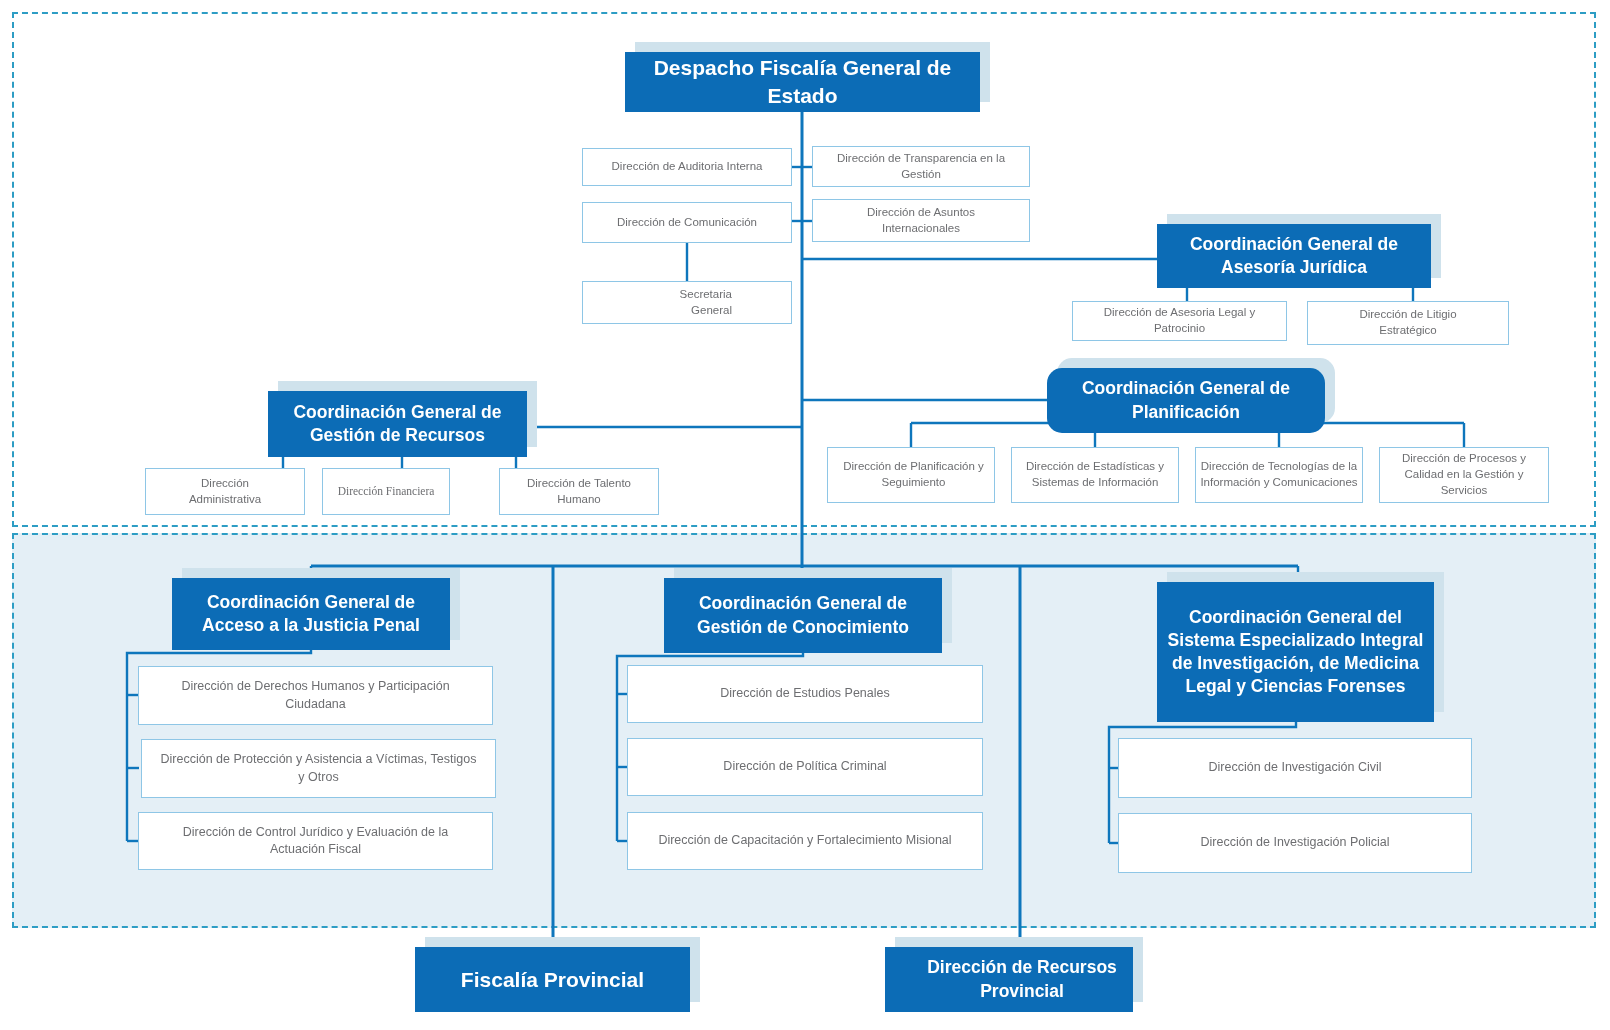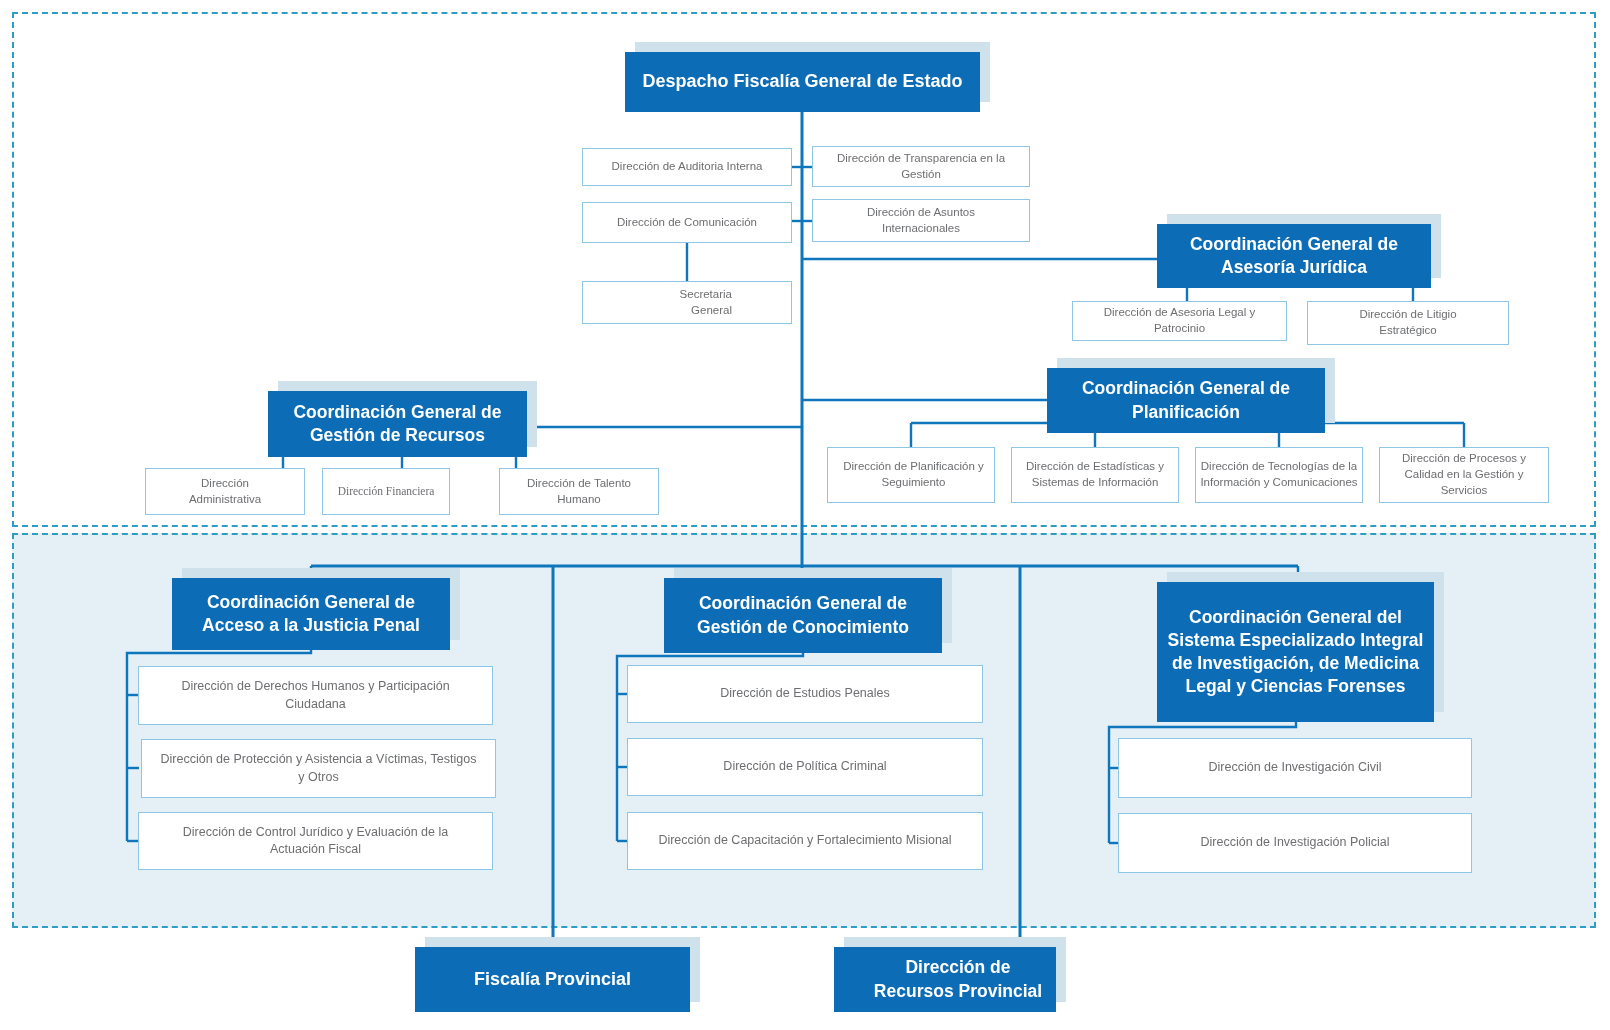--- a/index.html
+++ b/index.html
@@ -15,21 +15,21 @@
   svg.wires path.thick{stroke-width:3;}
   .node{position:absolute;display:flex;align-items:center;justify-content:center;
     text-align:center;box-sizing:border-box;z-index:3;}
   .blue{background:var(--primary-blue,#0c6cb6);color:#fff;font-weight:bold;
     font-size:17.5px;line-height:1.32;box-shadow:10px -10px 0 var(--shadow-blue,#cfe2ec);
     padding:4px 6px;}
   .white{background:#fff;border:1px solid var(--light-border,#8ec6e6);
     color:var(--text-gray,#6d6e71);font-size:11.5px;line-height:1.38;padding:2px 4px;}
   .white.md{font-size:12.5px;}
   .lbl{display:inline-block;}
-  .fs18{font-size:18px;}
+  .fs18{font-size:21px;}
 </style>
 </head>
 <body>
 
 <div class="canvas">
 
   <div class="section section-top"></div>
   <div class="section section-lower"></div>
 
   <svg class="wires" width="1610" height="1030">
@@ -101,21 +101,21 @@
   <div class="node blue" style="left:1157px;top:224px;width:274px;height:64px;">
     <span class="lbl">Coordinación General de Asesoría Jurídica</span>
   </div>
   <div class="node white" style="left:1072px;top:301px;width:215px;height:40px;">
     <span class="lbl">Dirección de Asesoria Legal y Patrocinio</span>
   </div>
   <div class="node white" style="left:1307px;top:301px;width:202px;height:44px;">
     <span class="lbl" style="max-width:155px;">Dirección de Litigio Estratégico</span>
   </div>
 
-  <div class="node blue" style="left:1047px;top:368px;width:278px;height:65px;">
+  <div class="node blue" style="left:1047px;top:368px;width:278px;height:65px;border-radius:15px;">
     <span class="lbl">Coordinación General de Planificación</span>
   </div>
   <div class="node white" style="left:827px;top:447px;width:168px;height:56px;padding-left:9px;">
     <span class="lbl">Dirección de Planificación y Seguimiento</span>
   </div>
   <div class="node white" style="left:1011px;top:447px;width:168px;height:56px;">
     <span class="lbl">Dirección de Estadísticas y Sistemas de Información</span>
   </div>
   <div class="node white" style="left:1195px;top:447px;width:168px;height:56px;">
     <span class="lbl">Dirección de Tecnologías de la Información y Comunicaciones</span>
@@ -169,17 +169,17 @@
   <div class="node white md" style="left:1118px;top:738px;width:354px;height:60px;">
     <span class="lbl">Dirección de Investigación Civil</span>
   </div>
   <div class="node white md" style="left:1118px;top:813px;width:354px;height:60px;">
     <span class="lbl">Dirección de Investigación Policial</span>
   </div>
 
   <div class="node blue fs18" style="left:415px;top:947px;width:275px;height:65px;">
     <span class="lbl">Fiscalía Provincial</span>
   </div>
-  <div class="node blue" style="left:834px;top:947px;width:222px;height:65px;padding-left:32px;">
+  <div class="node blue" style="left:885px;top:947px;width:248px;height:65px;padding-left:32px;">
     <span class="lbl" style="max-width:210px;">Dirección de Recursos Provincial</span>
   </div>
 
 </div>
 
 </body></html>

